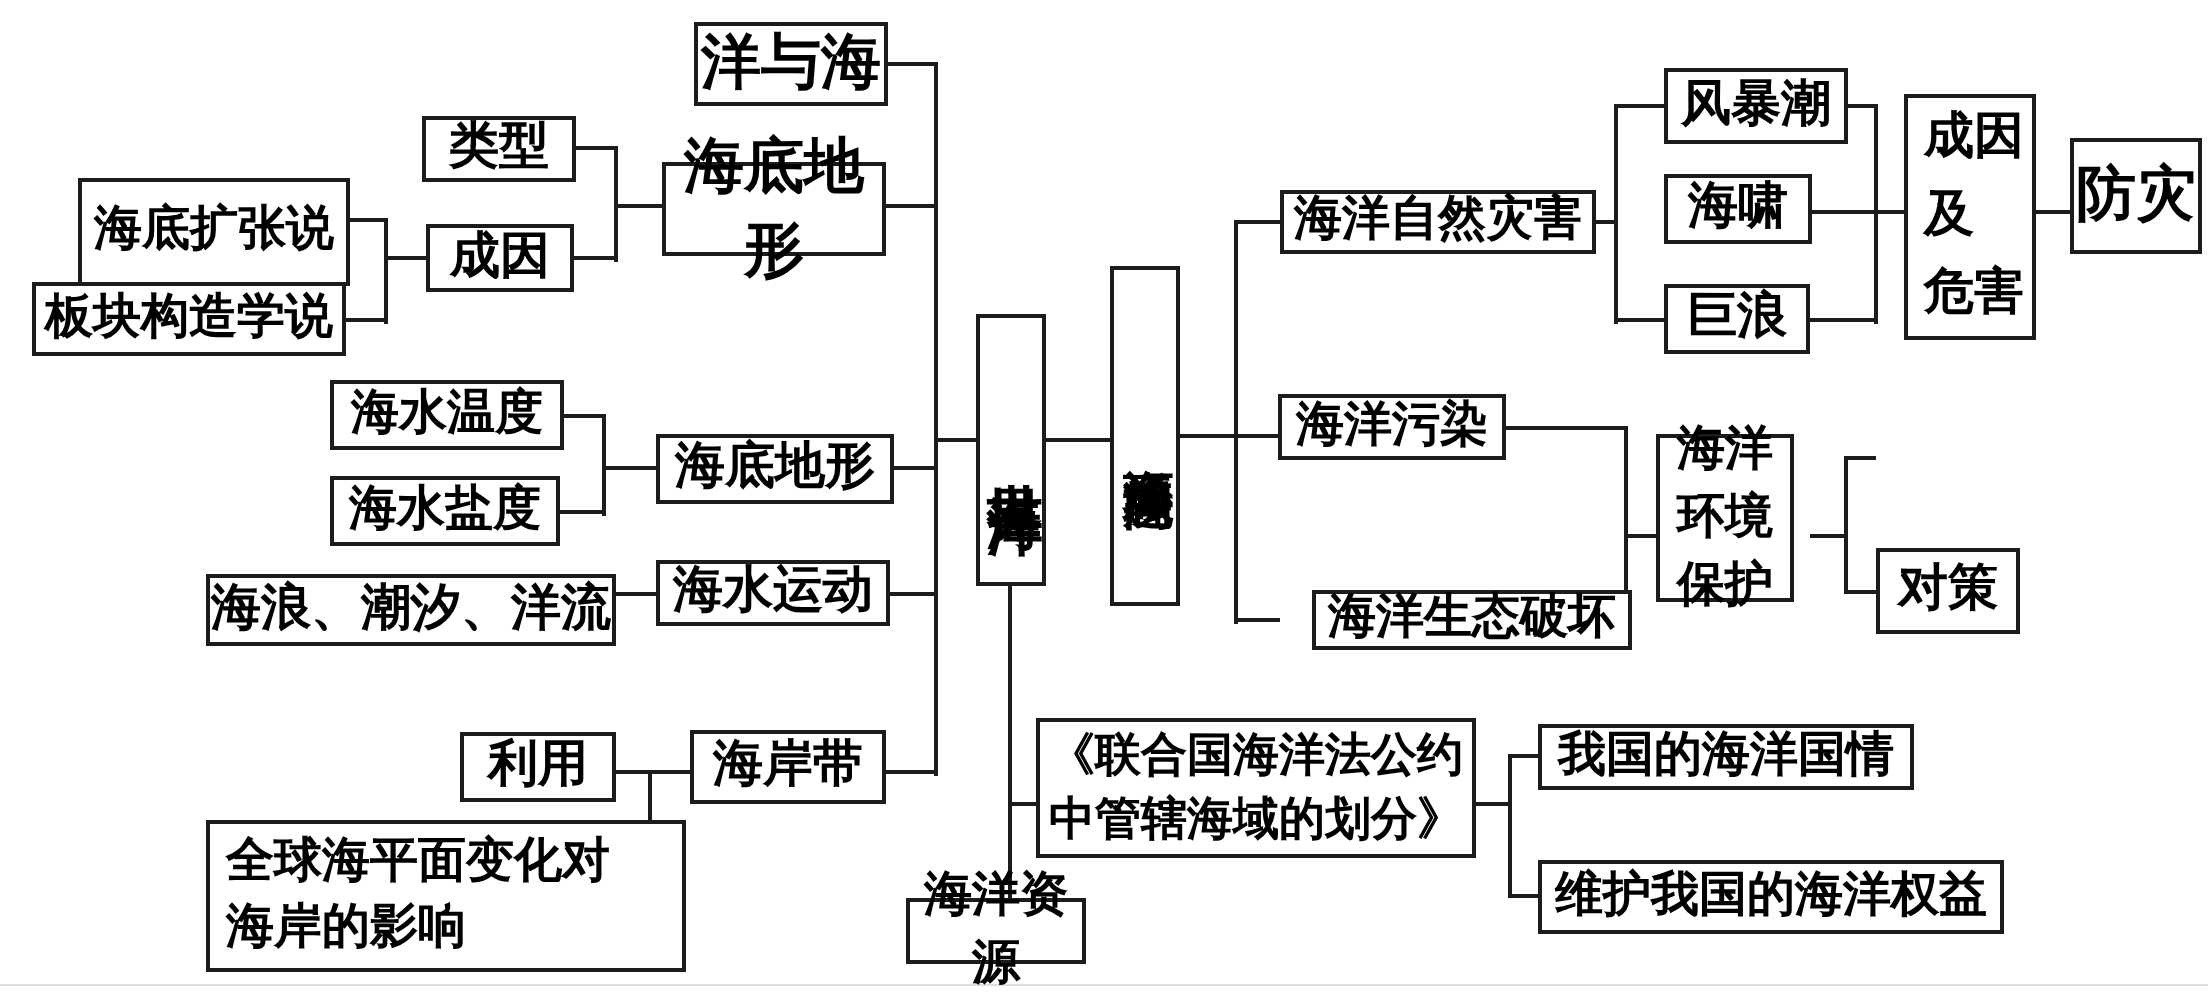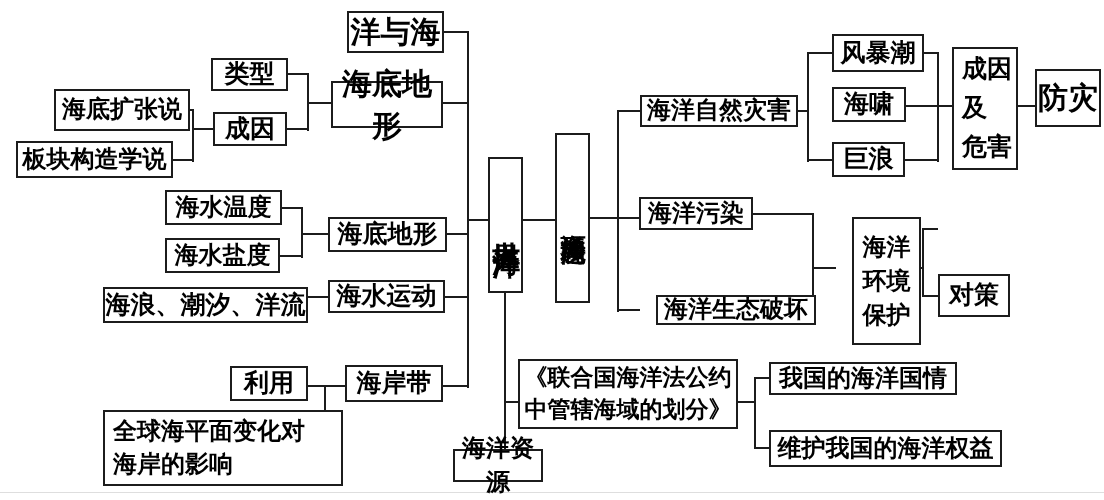--- a/index.html
+++ b/index.html
@@ -89,21 +89,21 @@
   <div class="lh" style="left:738px;top:401px;width:18px"></div>
   <div class="lv" style="left:754px;top:377px;height:72px"></div>
   <div class="lh" style="left:754px;top:377px;width:15px"></div>
   <div class="lh" style="left:754px;top:447px;width:15px"></div>
 
   <div class="hairline" style="left:0;top:492px;width:1104px;height:1px"></div>
 
   <div class="node f26" style="left:347px;top:11px;width:97px;height:42px">洋与海</div>
   <div class="node" style="left:211px;top:58px;width:77px;height:33px">类型</div>
   <div class="node" style="left:213px;top:112px;width:74px;height:34px">成因</div>
-  <div class="node f24" style="left:54px;top:89px;width:136px;height:42px">海底扩张说</div>
+  <div class="node f24" style="left:39px;top:89px;width:136px;height:54px">海底扩张说</div>
   <div class="node f24" style="left:16px;top:141px;width:157px;height:37px">板块构造学说</div>
   <div class="node f26" style="left:331px;top:81px;width:112px;height:47px">海底地形</div>
   <div class="node f24" style="left:165px;top:190px;width:117px;height:35px">海水温度</div>
   <div class="node f24" style="left:165px;top:238px;width:115px;height:35px">海水盐度</div>
   <div class="node" style="left:328px;top:217px;width:119px;height:35px">海底地形</div>
   <div class="node" style="left:103px;top:287px;width:205px;height:36px">海浪、潮汐、洋流</div>
   <div class="node" style="left:328px;top:280px;width:117px;height:33px">海水运动</div>
   <div class="node" style="left:230px;top:366px;width:78px;height:35px">利用</div>
   <div class="node f24 la" style="left:103px;top:410px;width:240px;height:76px">全球海平面变化对
 海岸的影响</div>
@@ -113,21 +113,21 @@
   <div class="node f24" style="left:640px;top:95px;width:158px;height:32px">海洋自然灾害</div>
   <div class="node" style="left:832px;top:34px;width:92px;height:38px">风暴潮</div>
   <div class="node" style="left:832px;top:87px;width:74px;height:35px">海啸</div>
   <div class="node" style="left:832px;top:142px;width:73px;height:35px">巨浪</div>
   <div class="node la" style="left:952px;top:47px;width:66px;height:123px;line-height:1.55">成因
 及
 危害</div>
   <div class="node f26" style="left:1035px;top:69px;width:66px;height:58px">防灾</div>
   <div class="node f24" style="left:639px;top:197px;width:114px;height:33px">海洋污染</div>
   <div class="node f24" style="left:656px;top:295px;width:160px;height:30px">海洋生态破坏</div>
-  <div class="node f24" style="left:852px;top:217px;width:69px;height:128px;line-height:1.42">海洋
+  <div class="node f24" style="left:828px;top:217px;width:69px;height:84px;line-height:1.42">海洋
 环境
 保护</div>
   <div class="node" style="left:938px;top:274px;width:72px;height:43px">对策</div>
   <div class="node f23" style="left:518px;top:359px;width:220px;height:70px">《联合国海洋法公约
 中管辖海域的划分》</div>
   <div class="node f24" style="left:769px;top:362px;width:188px;height:33px">我国的海洋国情</div>
   <div class="node f24" style="left:769px;top:430px;width:233px;height:37px">维护我国的海洋权益</div>
   <div class="node f24" style="left:453px;top:449px;width:90px;height:33px">海洋资源</div>
 
 </div>

